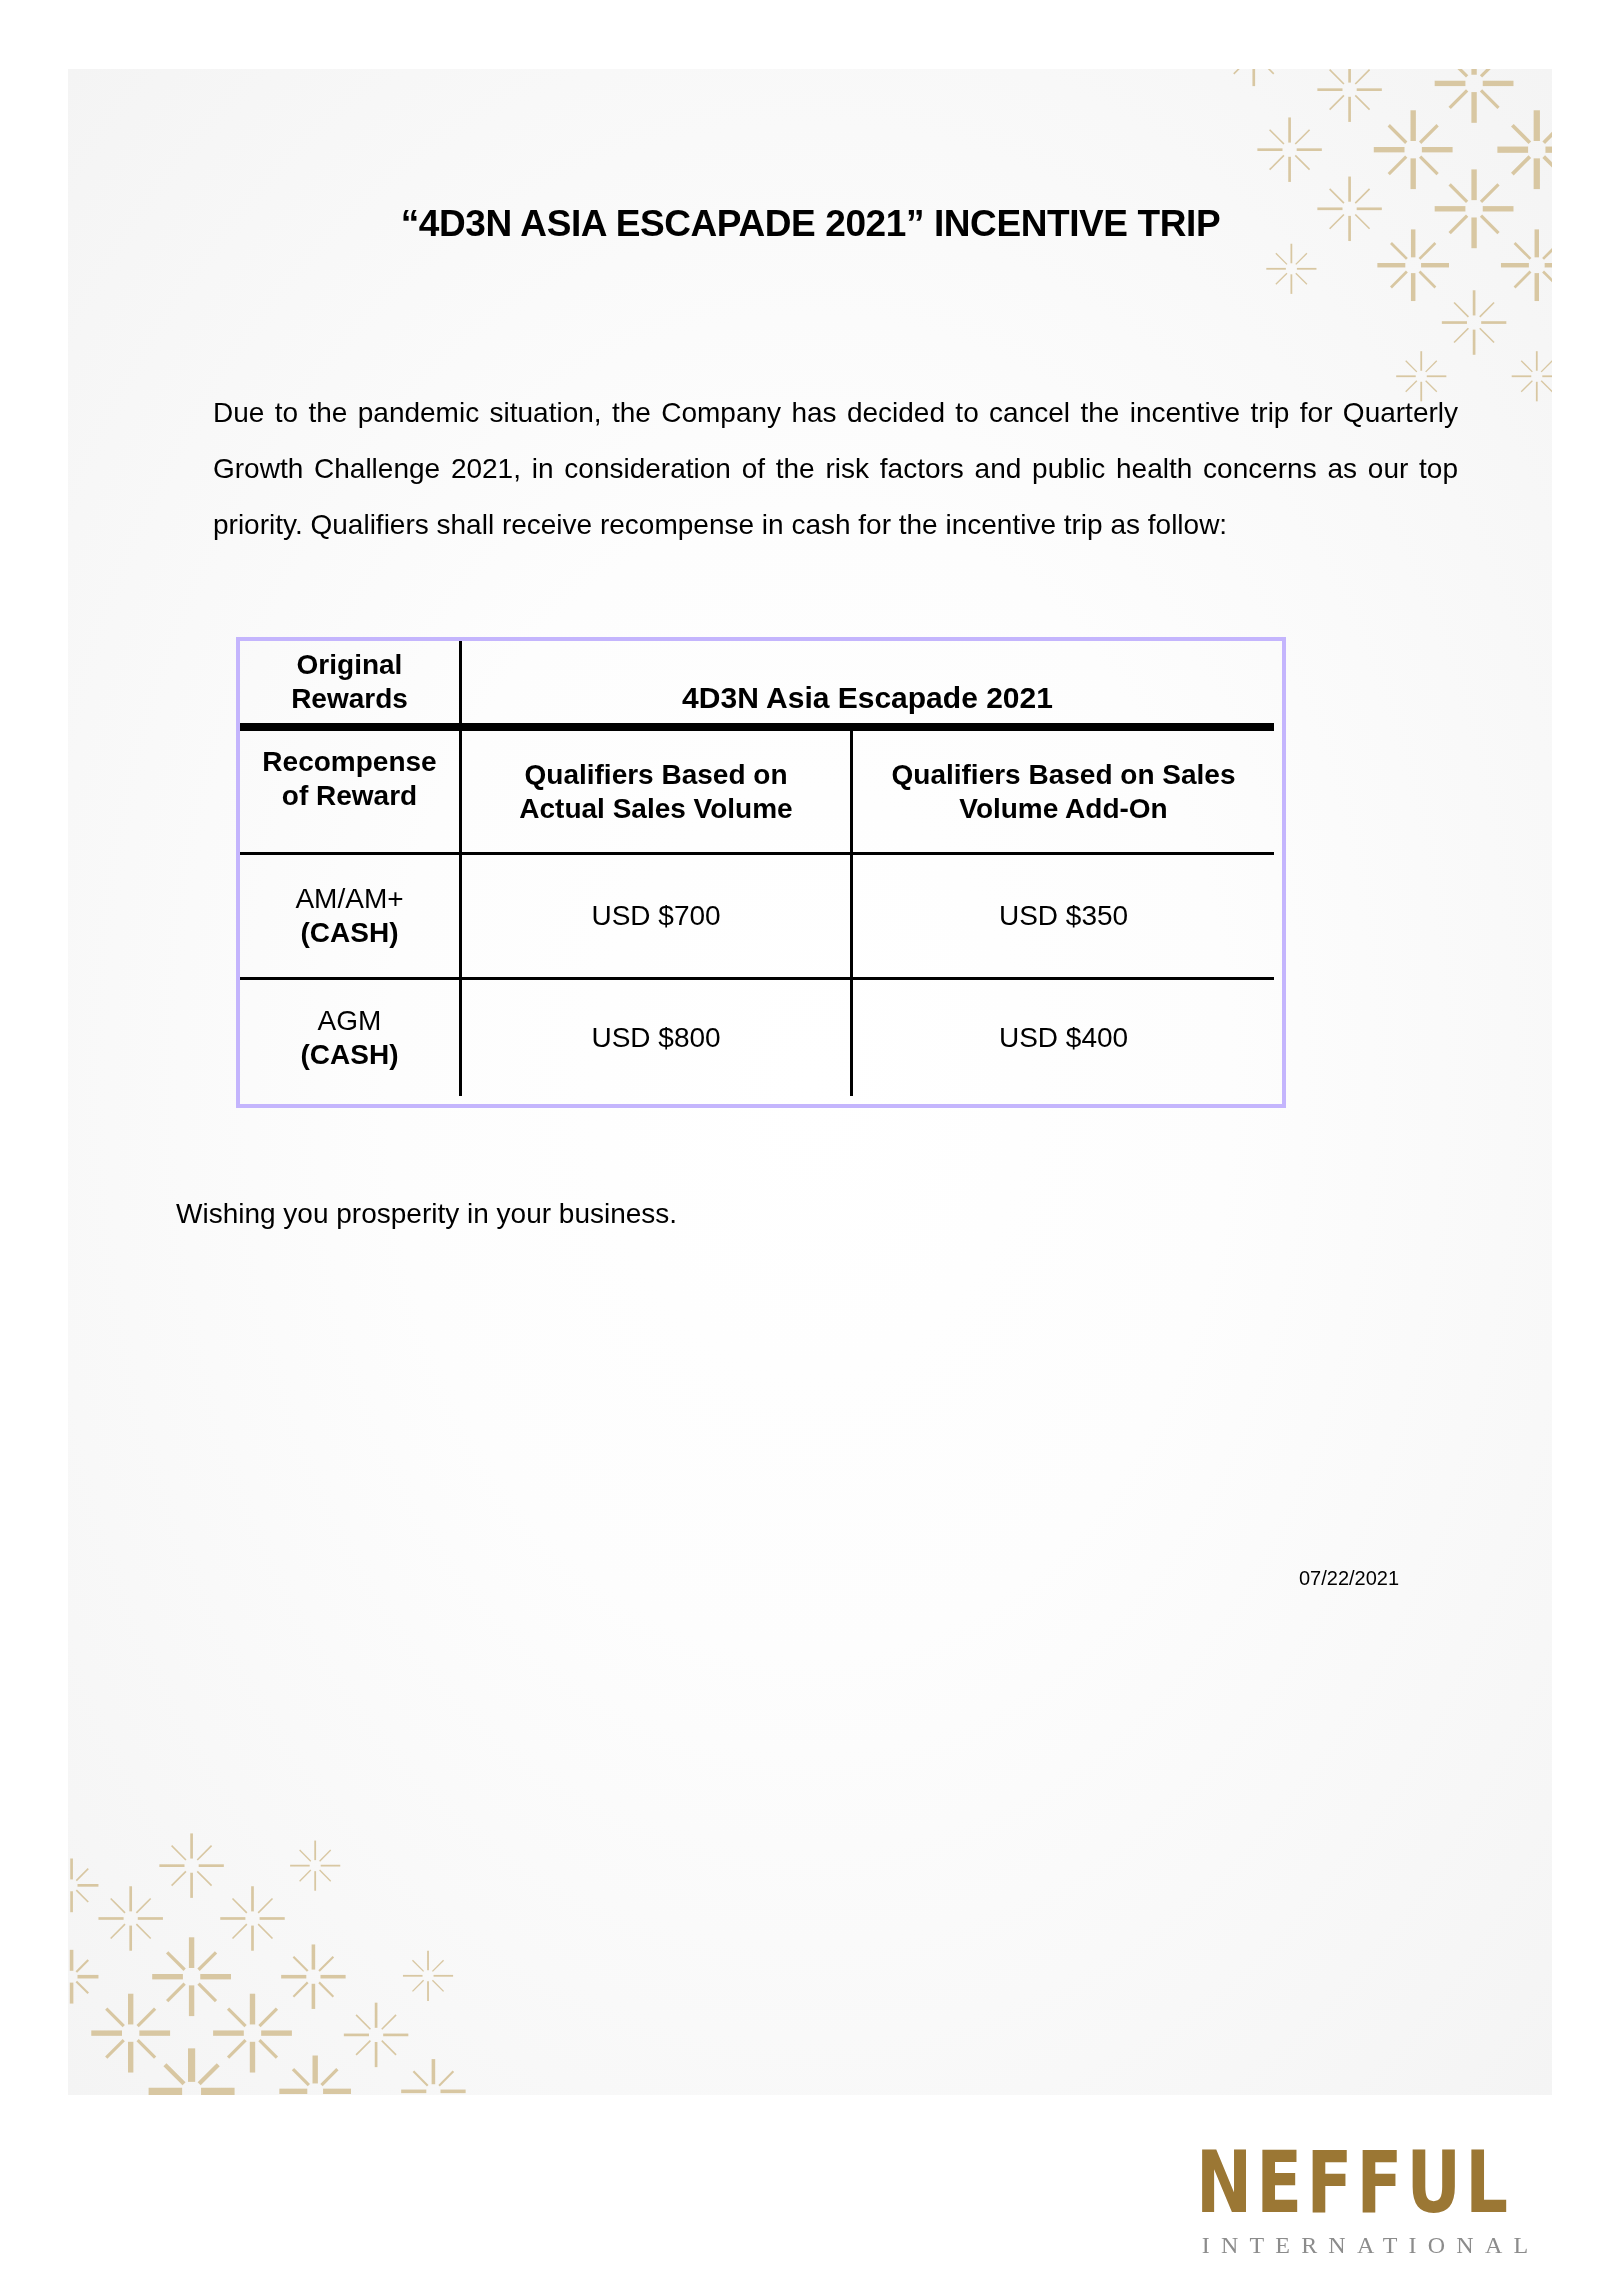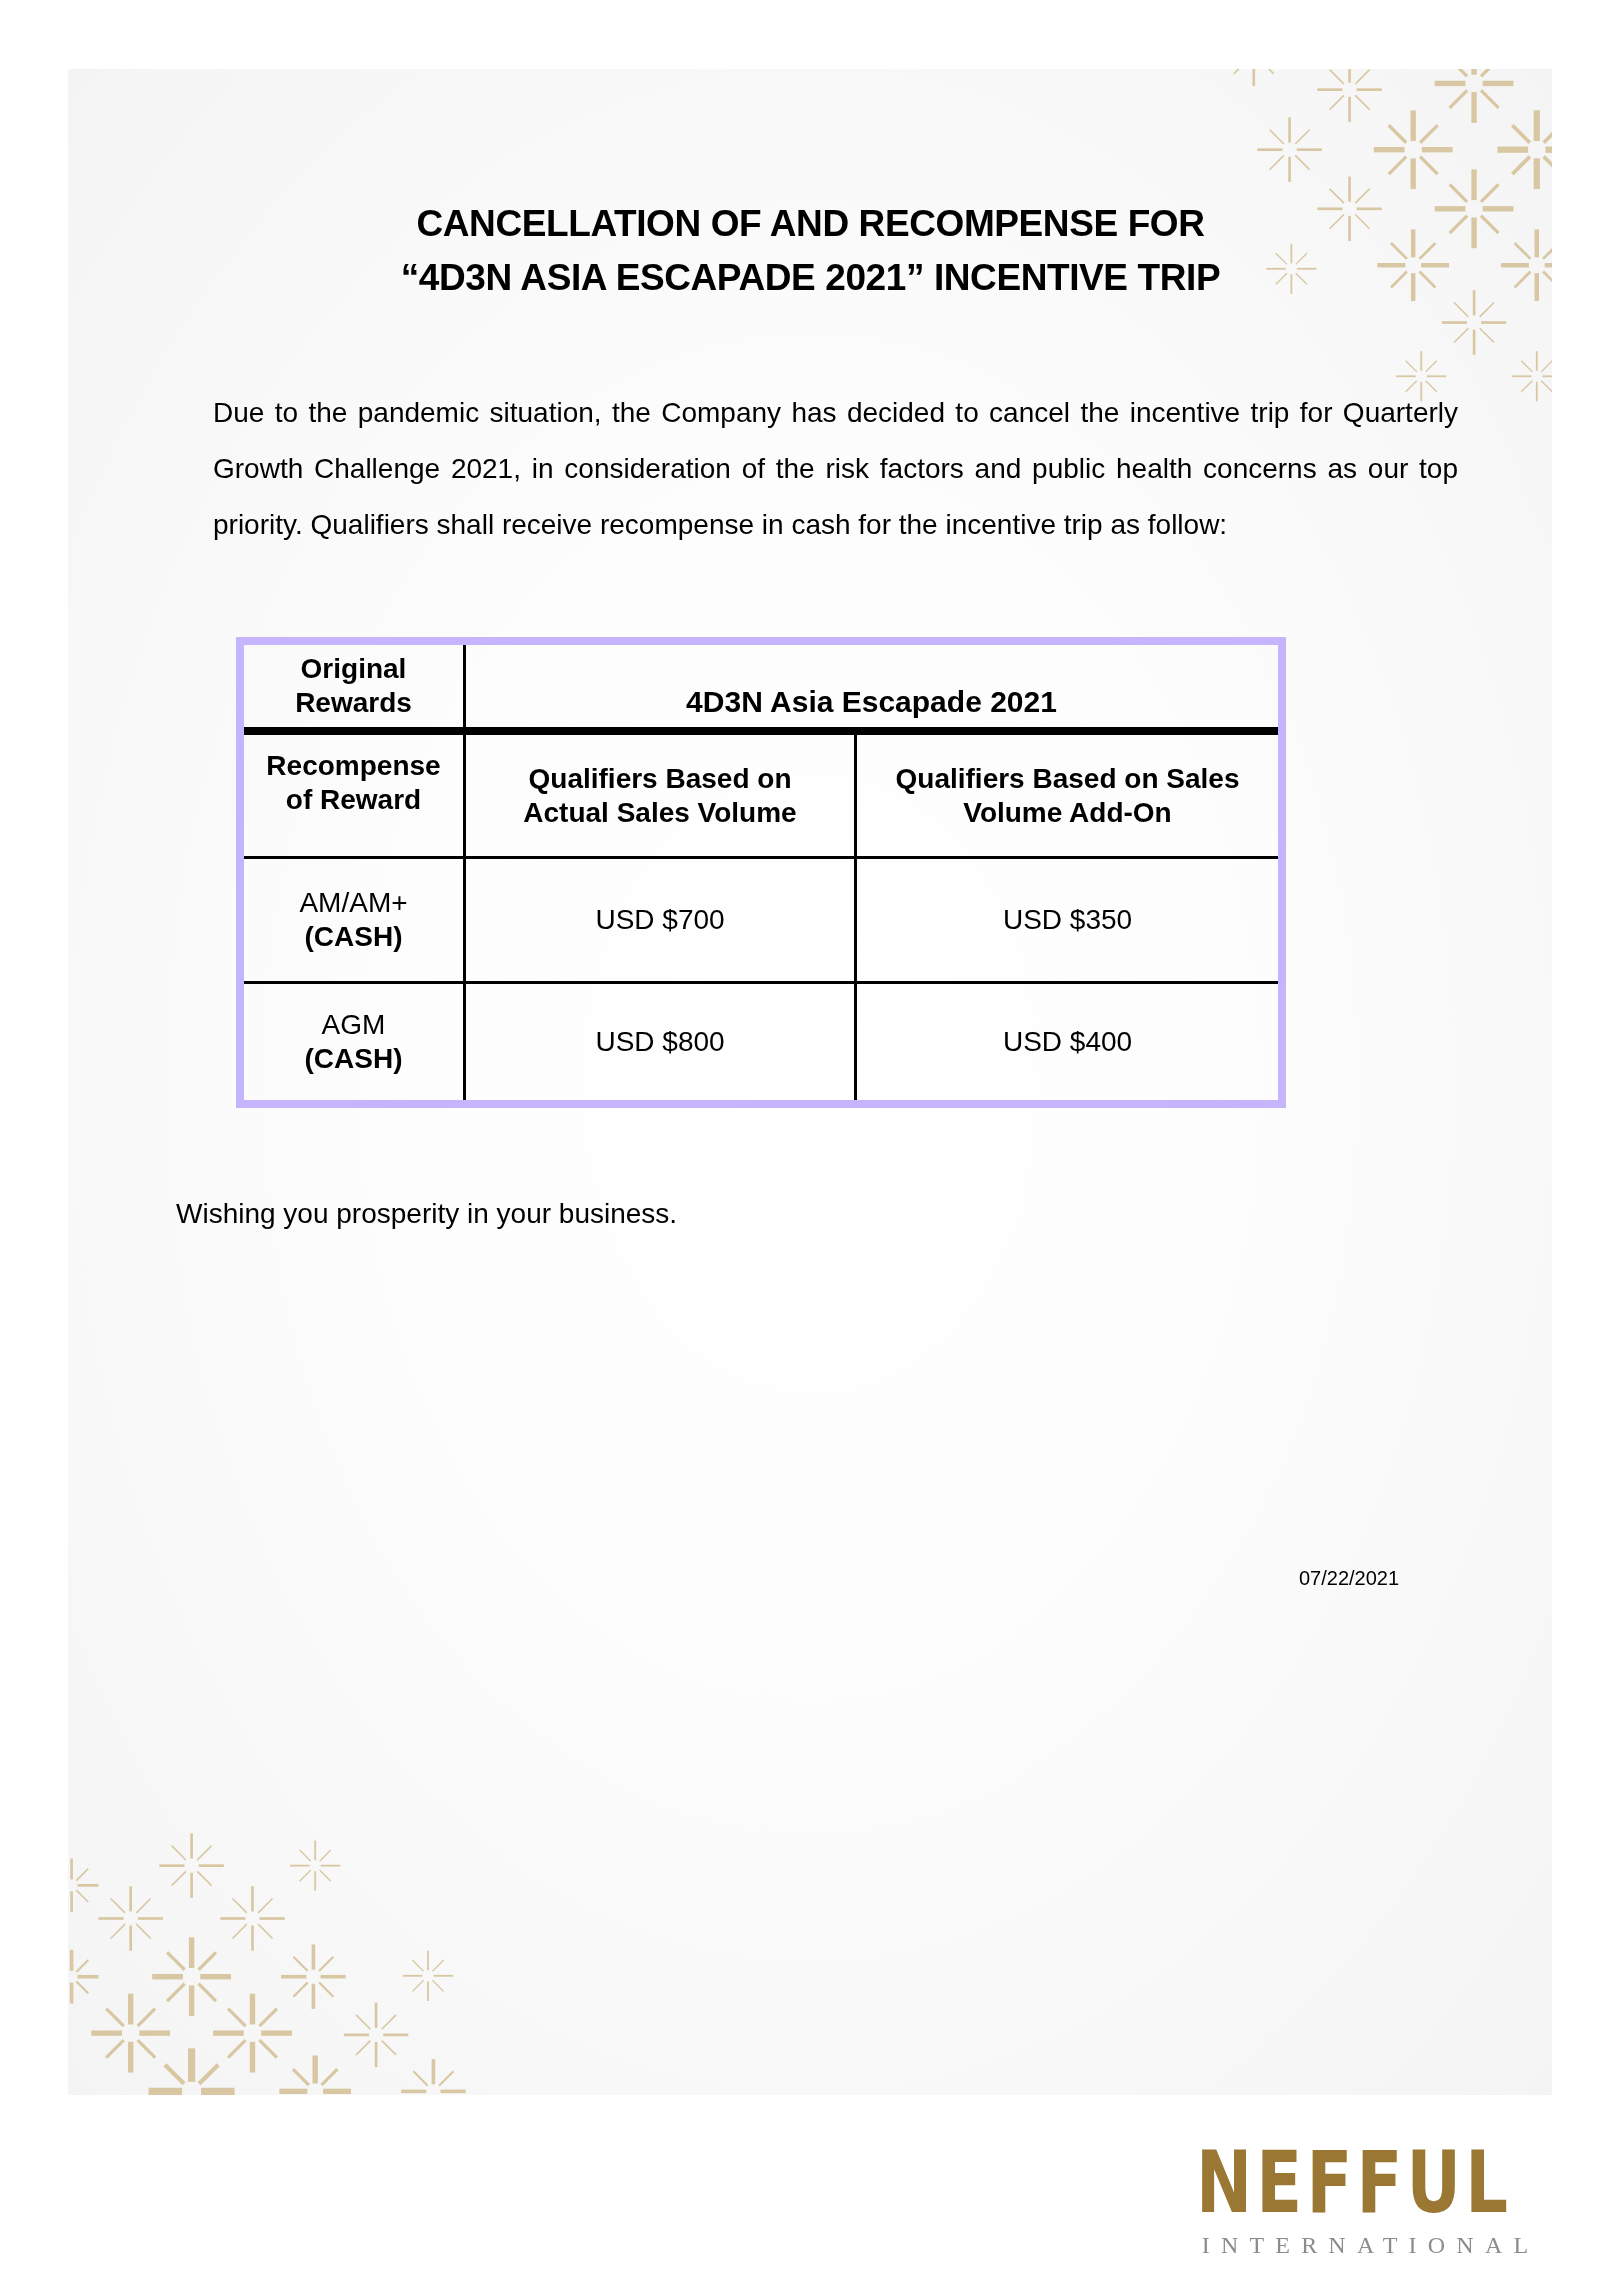--- a/index.html
+++ b/index.html
@@ -6,21 +6,21 @@
   body { width:1621px; height:2293px; position:relative; background:#ffffff; overflow:hidden;
          font-family:"Liberation Sans", sans-serif; color:#000; }
   .panel { position:absolute; left:68px; top:69px; width:1484px; height:2026px;
            background: radial-gradient(ellipse at 50% 50%, #ffffff 0%, #fdfdfd 40%, #f4f4f4 100%); }
   .sparkles { position:absolute; left:0; top:0; width:100%; height:100%; overflow:hidden; }
   .title { position:absolute; left:0; width:1621px; text-align:center; font-weight:bold; font-size:37px;
            letter-spacing:-0.4px; line-height:54px; top:197px; }
   .title div { white-space:nowrap; }
   .body-para { position:absolute; left:213px; width:1245px; top:385px; font-size:28px; line-height:56px;
                text-align:justify; text-align-last:left; }
-  .tbl { position:absolute; left:236px; top:637px; width:1050px; height:471px; border:8px solid #c4b5fd; box-sizing:border-box; }
+  .tbl { position:absolute; left:236px; top:637px; width:1050px; height:471px; border:4px solid #c4b5fd; box-sizing:border-box; }
   .tbl .cell { position:absolute; display:flex; align-items:center; justify-content:center; text-align:center;
                box-sizing:border-box; font-size:28px; line-height:34px; }
   .vline { position:absolute; background:#000; width:2.7px; }
   .hline { position:absolute; background:#000; height:2.7px; }
   .b { font-weight:bold; }
   .wish { position:absolute; left:176px; top:1198px; font-size:28px; }
   .date { position:absolute; left:1299px; top:1567px; font-size:20px; }
   .logo { position:absolute; left:1196px; top:2146px; width:349px; }
   .logo-main { color:#9b7734; font-family:"DejaVu Sans", sans-serif; font-weight:bold; font-size:86px; line-height:73px;
                letter-spacing:5.4px; transform:scaleX(0.78); transform-origin:left top; white-space:nowrap; }
@@ -329,21 +329,20 @@
         <line x1="408" y1="2265.92" x2="408" y2="2294" stroke="#d8c7a2" stroke-width="4"></line>
         <line x1="385.68" y1="2235.68" x2="401.664" y2="2251.664" stroke="#d8c7a2" stroke-width="2.4"></line>
         <line x1="414.336" y1="2264.336" x2="430.32" y2="2280.32" stroke="#d8c7a2" stroke-width="2.4"></line>
         <line x1="430.32" y1="2235.68" x2="414.336" y2="2251.664" stroke="#d8c7a2" stroke-width="2.4"></line>
         <line x1="401.664" y1="2264.336" x2="385.68" y2="2280.32" stroke="#d8c7a2" stroke-width="2.4"></line>
       </g>
     </svg>
 </div>
 
 <div class="title">
-  <div>CANCELLATION OF AND RECOMPENSE FOR</div>
   <div>“4D3N ASIA ESCAPADE 2021” INCENTIVE TRIP</div>
 </div>
 
 <div class="body-para">Due to the pandemic situation, the Company has decided to cancel the incentive trip for Quarterly Growth Challenge 2021, in consideration of the risk factors and public health concerns as our top priority. Qualifiers shall receive recompense in cash for the incentive trip as follow:</div>
 
 <div class="tbl">
 
   <div class="vline" style="left:219px; top:0; height:455px;"></div>
   <div class="hline" style="left:0; top:82px; width:1034px; height:8px;"></div>
   <div class="vline" style="left:610px; top:90px; height:365px;"></div>

